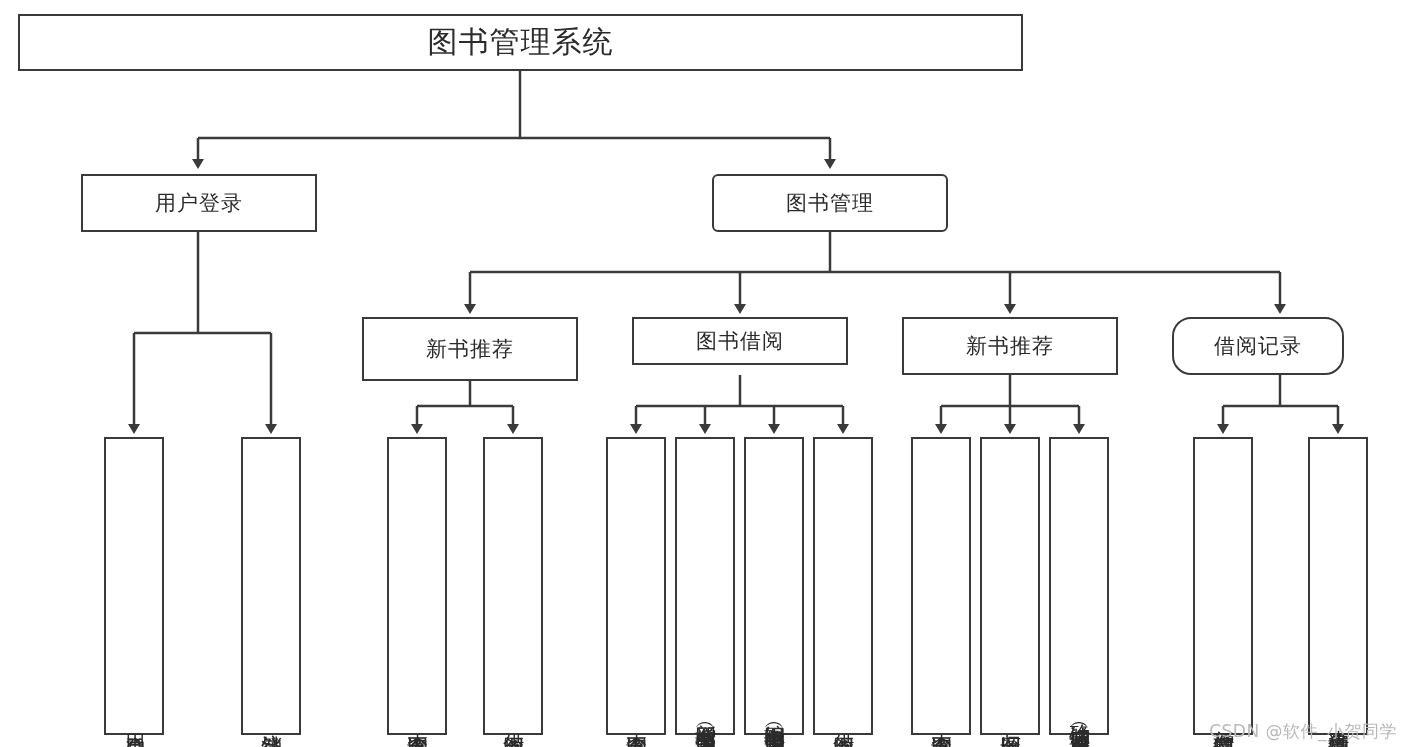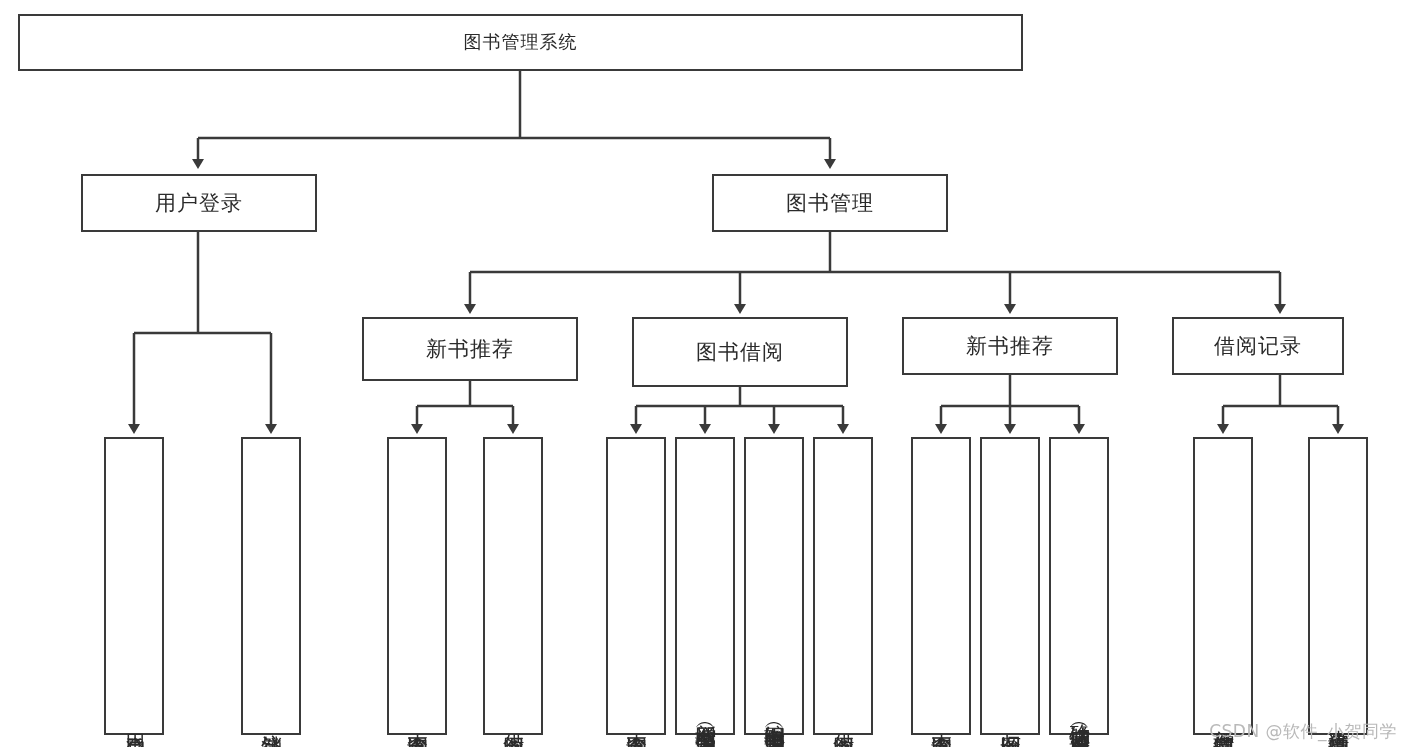--- a/index.html
+++ b/index.html
@@ -34,21 +34,21 @@
     align-items: center;
     justify-content: center;
     z-index: 3;
   }
   .node .label {
     font-size: 21px;
     line-height: 1.15;
     letter-spacing: 1px;
     white-space: nowrap;
   }
-  .node.root .label { font-size: 18px; }
+  .node.root .label { font-size: 30px; }
   .leaf {
     position: absolute;
     box-sizing: border-box;
     border: 2.5px solid #3a3a3a;
     background: #ffffff;
     color: #2b2b2b;
     display: flex;
     align-items: flex-end;
     justify-content: center;
     padding-bottom: 8px;
@@ -128,34 +128,34 @@
     </g>
   </svg>
 
   <div class="node root" style="left:18px; top:14px; width:1005px; height:57px;">
     <span class="label">图书管理系统</span>
   </div>
 
   <div class="node" style="left:81px; top:174px; width:236px; height:58px;">
     <span class="label">用户登录</span>
   </div>
-  <div class="node" style="left:712px; top:174px; width:236px; height:58px;">
+  <div class="node" style="left:712px; top:174px; width:236px; height:58px;border-radius:6px;">
     <span class="label">图书管理</span>
   </div>
 
   <div class="node" style="left:362px; top:317px; width:216px; height:64px;">
     <span class="label">新书推荐</span>
   </div>
-  <div class="node" style="left:632px; top:317px; width:216px; height:70px;">
+  <div class="node" style="left:632px; top:317px; width:216px; height:48px;">
     <span class="label">图书借阅</span>
   </div>
   <div class="node" style="left:902px; top:317px; width:216px; height:58px;">
     <span class="label">新书推荐</span>
   </div>
-  <div class="node" style="left:1172px; top:317px; width:172px; height:58px;">
+  <div class="node" style="left:1172px; top:317px; width:172px; height:58px;border-radius:19px;">
     <span class="label">借阅记录</span>
   </div>
 
   <div class="leaf" style="left:104px; top:437px; width:60px; height:298px;">
     <span class="vlabel">用户登录</span>
   </div>
   <div class="leaf" style="left:241px; top:437px; width:60px; height:298px;">
     <span class="vlabel">注销登录</span>
   </div>
 

